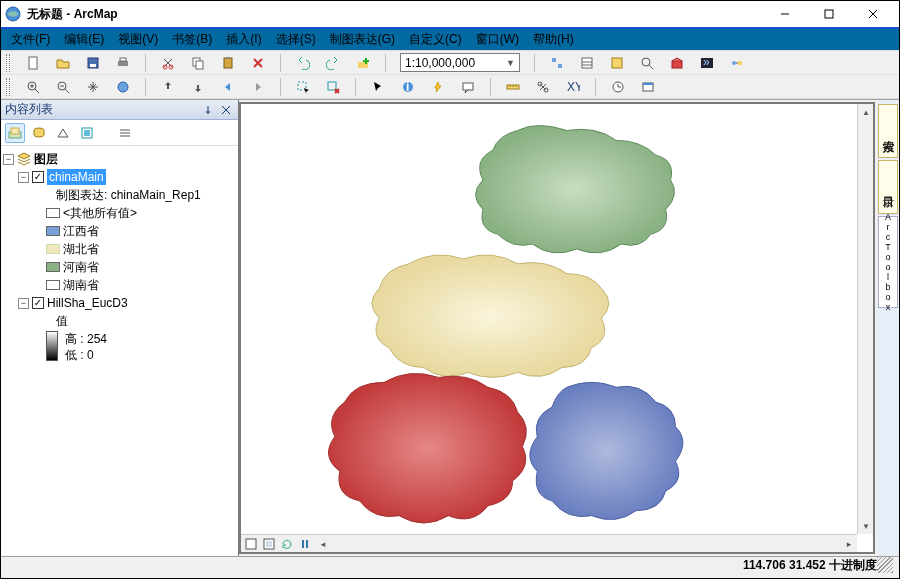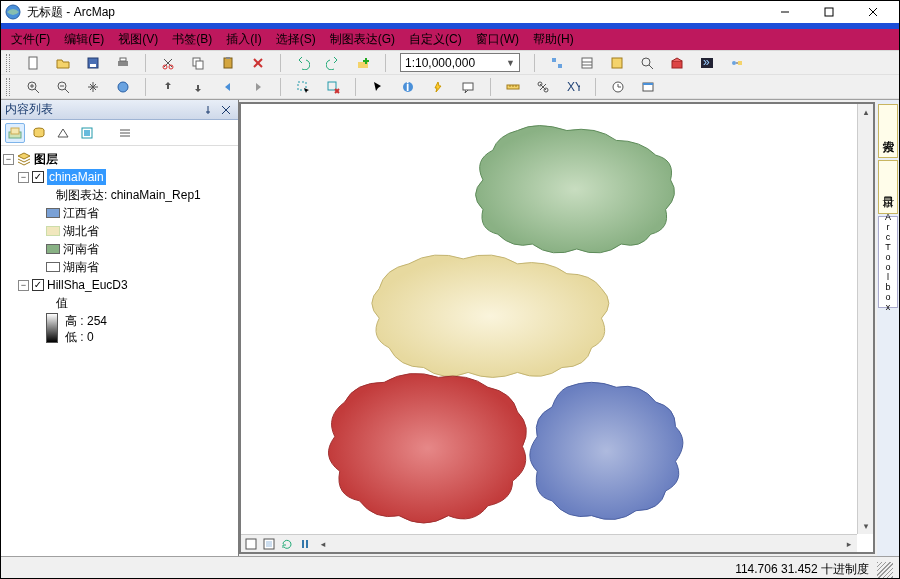--- a/index.html
+++ b/index.html
@@ -1,24 +1,24 @@
 <!DOCTYPE html>
 <html><head>
 <meta charset="utf-8">
 <style>
   * { box-sizing: border-box; margin: 0; padding: 0; font-family: "Microsoft YaHei", "SimSun", Tahoma, sans-serif; font-size: 12px; }
   body { background: #fff; overflow: hidden; }
   .window { width: 900px; height: 579px; border: 1px solid #000; display: flex; flex-direction: column; background: #f0f0f0; }
-  .titlebar { height: 28px; background: #fff; display: flex; align-items: center; padding: 0 4px; border-bottom: 6px solid #1d4ed8; }
+  .titlebar { height: 28px; background: #fff; display: flex; align-items: center; padding: 0 4px; border-bottom: 2px solid #1d4ed8; font-weight: bold; }
   .titlebar .appicon { width: 16px; height: 16px; margin-right: 6px; }
   .titlebar .title { flex: 1; color: #000; }
   .winbtns { display: flex; gap: 0; }
   .winbtn { width: 44px; height: 26px; display: flex; align-items: center; justify-content: center; color: #333; }
   .winbtn svg { width:10px; height:10px; }
-  .menubar { height: 22px; background: #be185d; display: flex; align-items: center; padding: 0 4px; gap: 2px; border-bottom: 1px solid #d9d9d9; }
+  .menubar { height: 22px; background: #0369a1; display: flex; align-items: center; padding: 0 4px; gap: 2px; border-bottom: 1px solid #d9d9d9; }
   .menubar .mitem { padding: 2px 6px; color: #000; }
   .toolbars { background: #f0f0f0; display: flex; flex-direction: column; border-bottom: 1px solid #a0a0a0; }
   .tbrow { display: flex; align-items: center; height: 24px; padding: 0 2px; gap: 10px; border-bottom: 1px solid #e0e0e0; }
   .tbgrip { width: 4px; height: 18px; border-left: 1px dotted #888; border-right: 1px dotted #888; margin: 0 3px; }
   .tbbtn { width: 20px; height: 20px; display: flex; align-items: center; justify-content: center; border: 1px solid transparent; border-radius: 2px; }
   .tbbtn svg { width: 14px; height: 14px; }
   .scalebox { width: 120px; height: 19px; border: 1px solid #7a7a7a; background: #fff; padding: 1px 4px; display:flex; align-items:center; justify-content:space-between; margin: 0 2px; }
   .scalebox .dd { font-size:9px; color:#555; }
   .sep { width:1px; height:18px; background:#c0c0c0; margin:0 2px; }
   .body { flex: 1; display: flex; min-height: 0; }
@@ -40,21 +40,21 @@
   .mapwrap { flex:1; display:flex; flex-direction:column; background:#fff; border:2px solid #7a7a7a; margin:2px 2px 2px 0; position:relative; }
   .mapcanvas { flex:1; background:#fff; position:relative; overflow:hidden; }
   .vscroll { position:absolute; right:0; top:0; bottom:18px; width:16px; background:#f0f0f0; border-left:1px solid #ccc; display:flex; flex-direction:column; }
   .hscroll { position:absolute; left:0; bottom:0; right:16px; height:18px; background:#f0f0f0; border-top:1px solid #ccc; display:flex; align-items:center; }
   .sbtn { width:16px; height:16px; display:flex;align-items:center;justify-content:center; font-size:9px; color:#555; }
   .mapbtmtb { height:18px; display:flex; align-items:center; padding:0 2px; gap:2px; }
   .mapbtm-btn { width:16px; height:16px; display:flex;align-items:center;justify-content:center; }
   .rsidebar { width:22px; background:#e8eef7; display:flex; flex-direction:column; align-items:center; padding-top:4px; gap:2px; }
   .rsbtn { width:20px; height:54px; writing-mode:vertical-rl; text-orientation:upright; font-size:10px; background:#fffdea; border:1px solid #c8b560; display:flex;align-items:center;justify-content:center; }
   .rsbtn.tb { height:92px; background:#fff; border:1px solid #aac; }
-  .statusbar { height:22px; background:#f0f0f0; border-top:1px solid #a0a0a0; display:flex; align-items:flex-end; padding:0 6px; gap:8px; color:#000; }
+  .statusbar { height:22px; background:#f0f0f0; border-top:1px solid #a0a0a0; display:flex; align-items:flex-start; padding:0 6px; color:#000;font-weight:bold; }
   .statusbar .filler { flex:1; }
   .grip { width:16px; height:16px; background:repeating-linear-gradient(135deg,#999 0 1px,transparent 1px 3px); }
   .layersicon { width:14px; height:14px; }
 </style>
 </head>
 <body>
 
 <div class="window">
 
   <div class="titlebar">
@@ -402,20 +402,25 @@
         </div>
         <div class="tnode">
             <span class="spacer" style="width:12px"></span>
             <span class="twister">−</span>
           <span class="chk">✓</span>
           <span class="sel">chinaMain</span>
         </div>
         <div class="tnode">
             <span class="spacer" style="width:50px"></span>
             <span>制图表达: chinaMain_Rep1</span>
+          </div>
+        <div class="tnode">
+            <span class="spacer" style="width:40px"></span>
+            <span class="swatch" style="background:#fff"></span> 
+            <span>&lt;其他所有值&gt;</span>
           </div>
         <div class="tnode">
             <span class="spacer" style="width:40px"></span>
             <span class="swatch" style="background:#7aa1d6"></span> 
             <span>江西省</span>
           </div>
         <div class="tnode">
             <span class="spacer" style="width:40px"></span>
             <span class="swatch" style="background:#f1e7bd;border-color:#cda"></span> 
             <span>湖北省</span>

